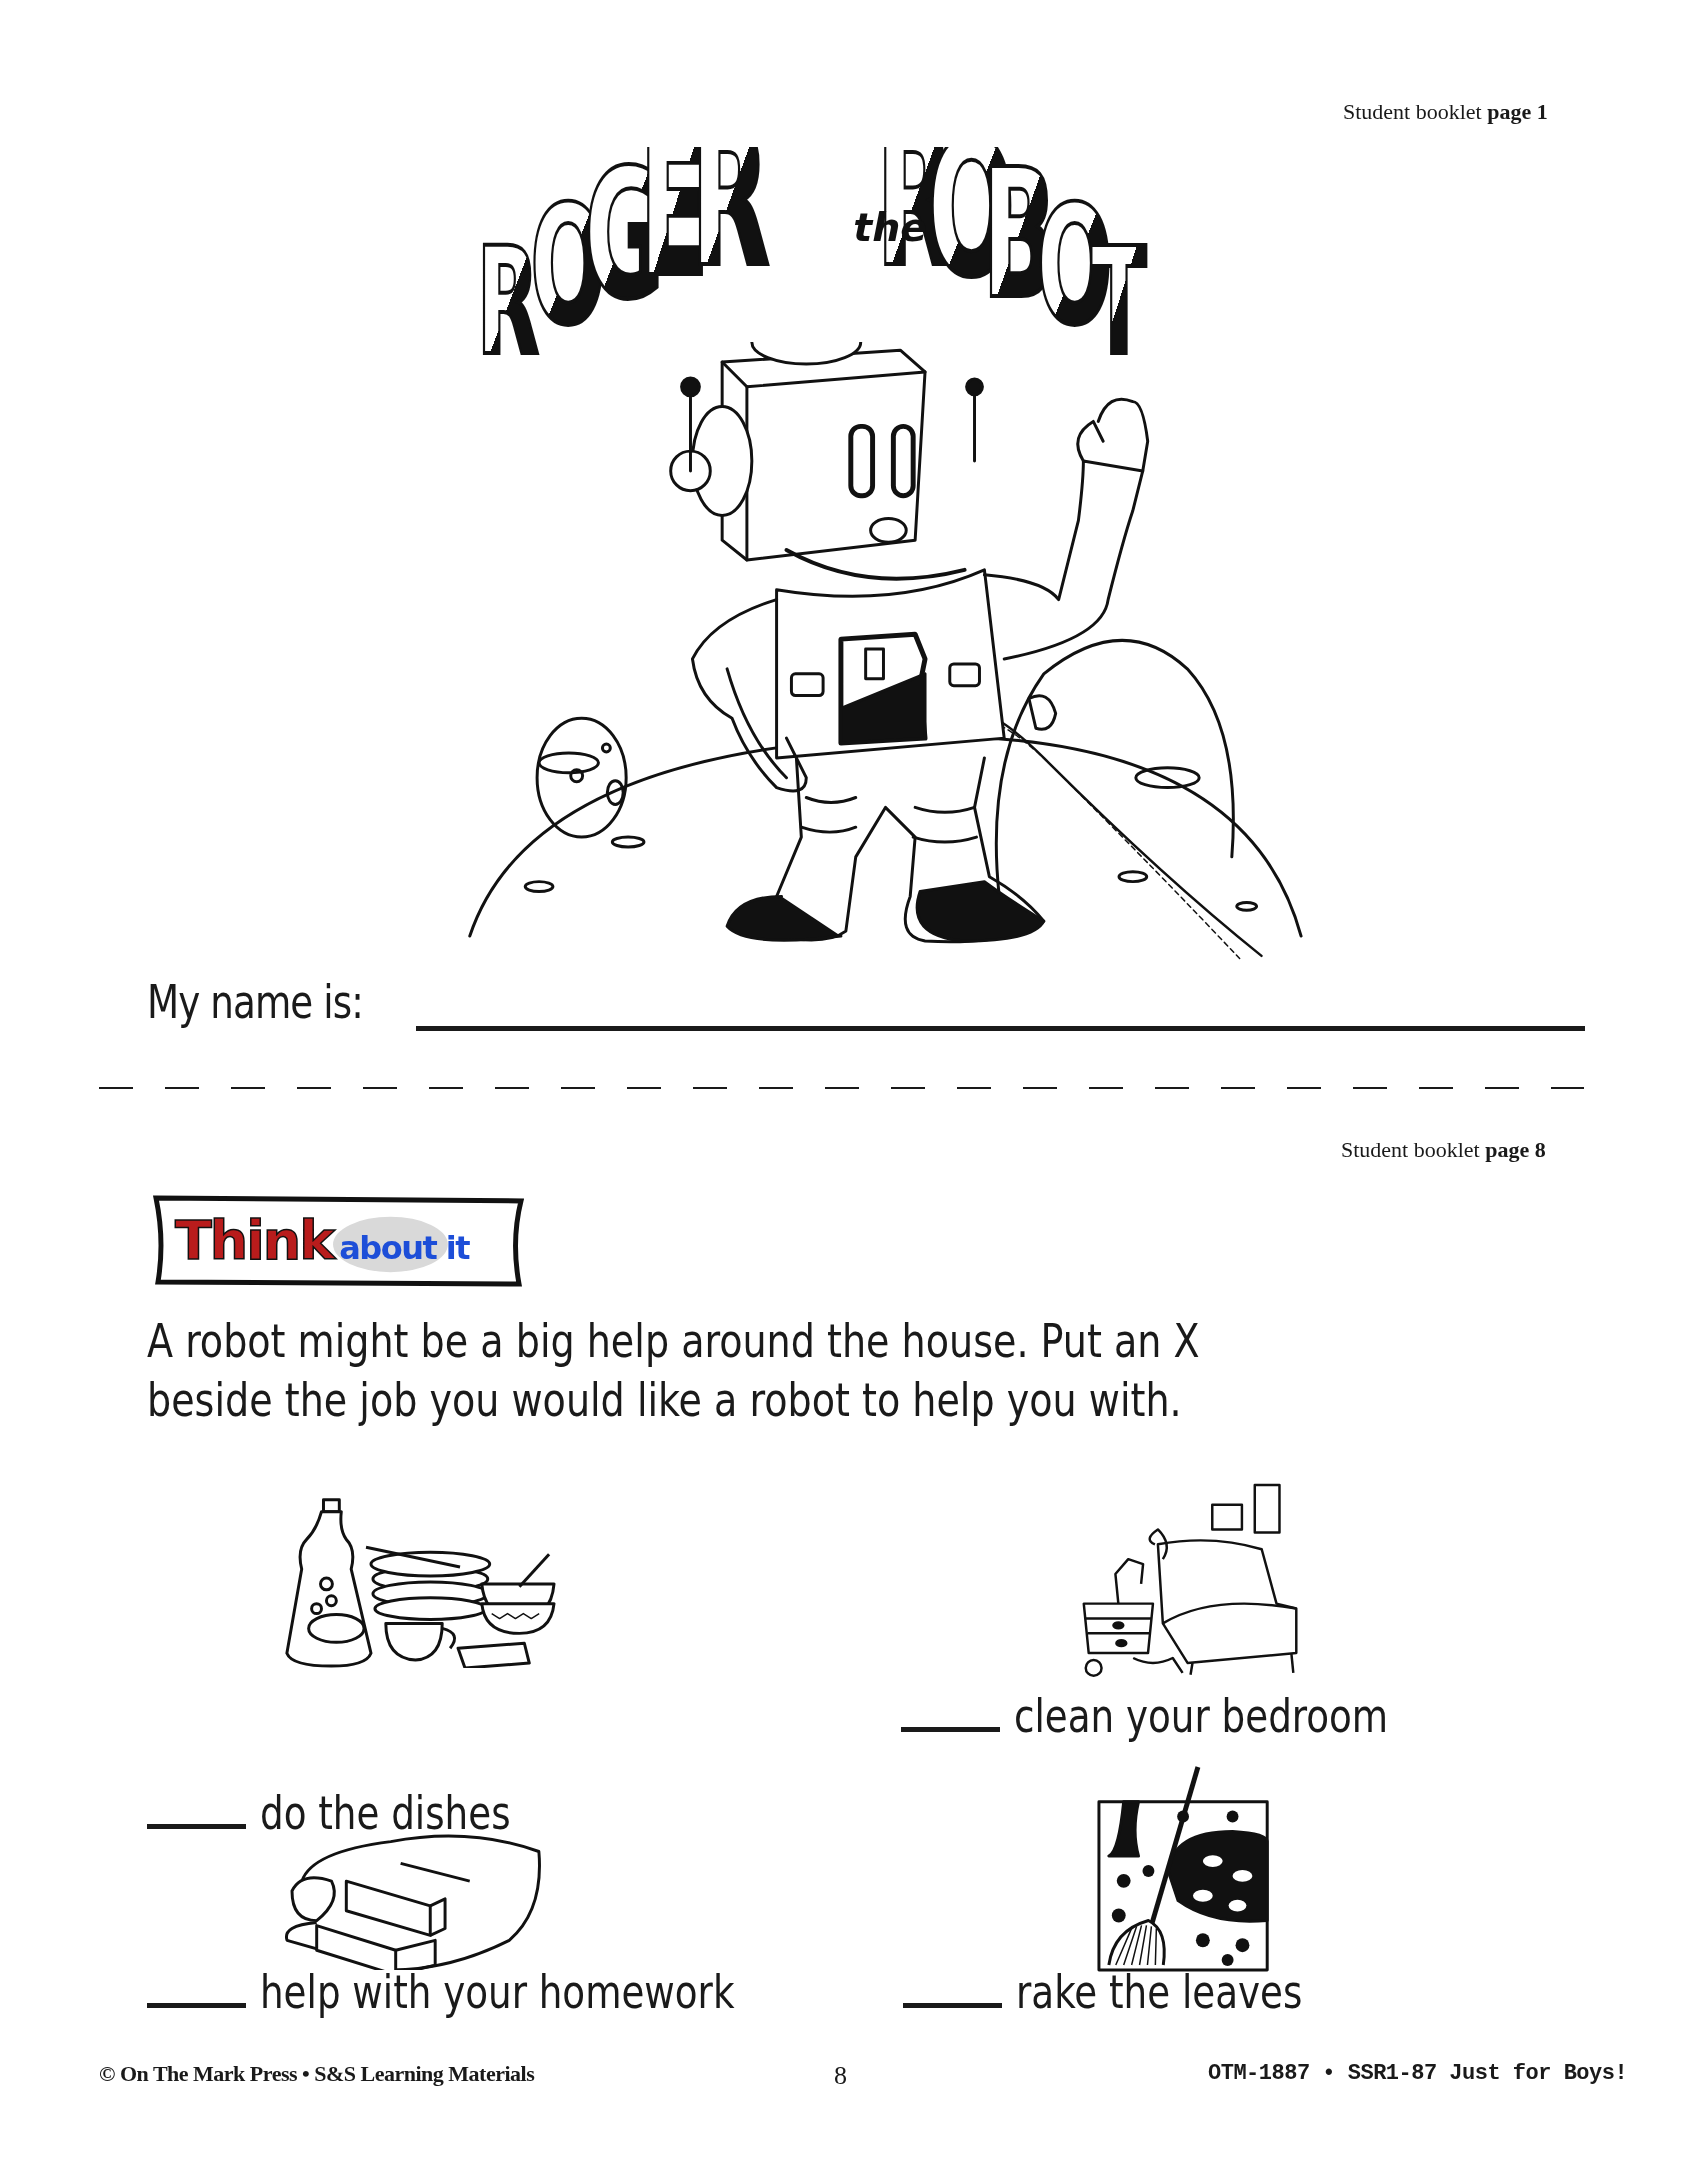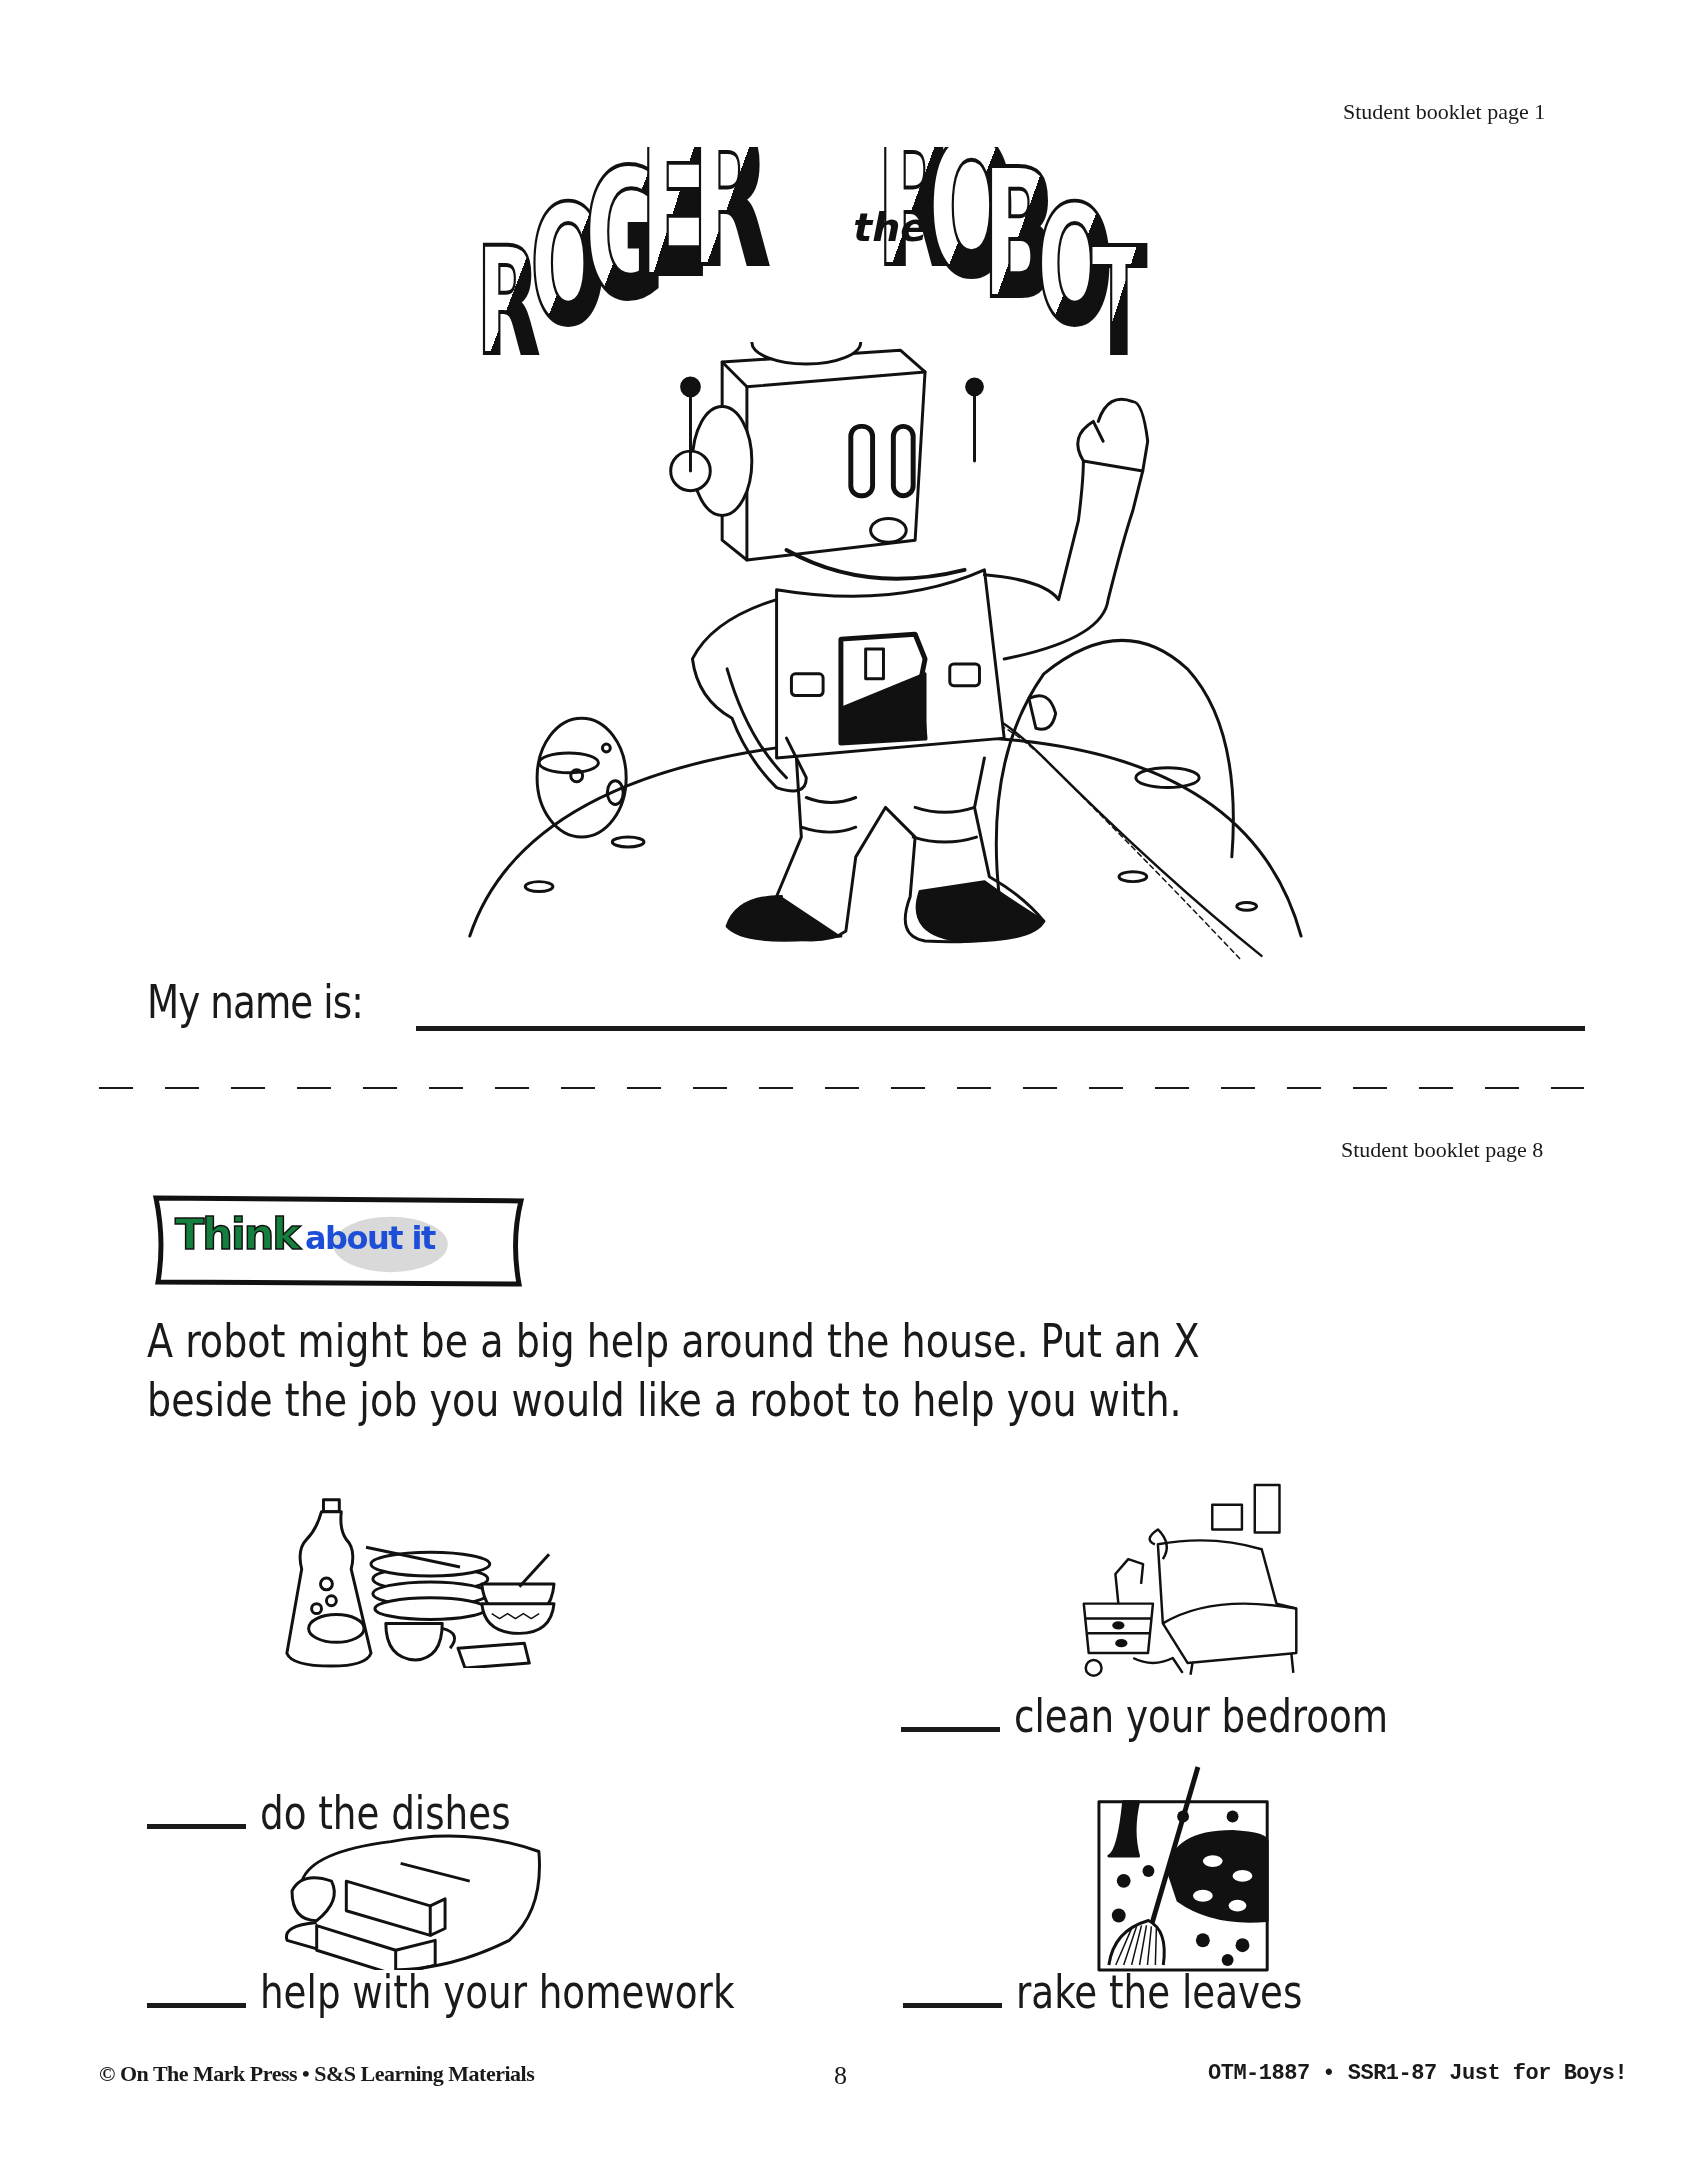--- a/index.html
+++ b/index.html
@@ -1,21 +1,21 @@
 <!DOCTYPE html>
 <html><head>
 <meta charset="utf-8">
 <style>
   html, body { margin: 0; padding: 0; background: #ffffff; }
   body { width: 1683px; height: 2178px; position: relative; overflow: hidden; color: #1a1a1a; }
   .abs { position: absolute; }
   .serif { font-family: "Liberation Serif", "DejaVu Serif", serif; }
   .hand { font-family: "DejaVu Sans", "Liberation Sans", sans-serif; font-stretch: condensed; }
   .page-label { font-size: 22px; white-space: nowrap; }
-  .page-label b { font-weight: normal; }
+  .page-label b { font-weight: bold; }
   .name-row { left: 147px; top: 975px; width: 1438px; height: 69px; }
   .name-label { font-size: 46px; letter-spacing: -1px; transform: scaleX(0.9); transform-origin: left; display: inline-block; }
   .name-line { position: absolute; left: 269px; right: 0; top: 51px; height: 5px; background: #1a1a1a; }
   .cut-line { left: 99px; top: 1087px; width: 1485px; height: 2px;
     background: repeating-linear-gradient(to right, #1a1a1a 0 34px, transparent 34px 66px); }
   .think-box { left: 153px; top: 1195px; width: 371px; height: 92px; }
   .instr { left: 147px; top: 1312px; width: 1337px; font-size: 46px; line-height: 59px; }
   .instr span { display: block; transform: scaleX(0.92); transform-origin: left; white-space: nowrap; }
   .job { white-space: nowrap; }
   .job .blank { display: inline-block; width: 99px; height: 5px; background: #1a1a1a; vertical-align: baseline; margin-right: 14px; }
@@ -126,21 +126,21 @@
 <div class="abs serif page-label" style="left:1341px; top:1137px;">
   <span>Student booklet </span><b>page 8</b>
 </div>
 
 <div class="abs think-box">
   <svg width="371" height="92" viewBox="0 0 375 93">
     <path d="M3 3 L372 6 Q362 46 370 90 L5 88 Q12 46 3 3 Z" fill="#fff" stroke="#111" stroke-width="5"></path>
     <ellipse cx="240" cy="50" rx="58" ry="28" fill="#d9d9d9"></ellipse>
   </svg>
   <div class="abs" style="left:22px; top:14px; white-space:nowrap;">
-    <span style="font-family:'DejaVu Sans',sans-serif; font-weight:bold; font-size:43px; letter-spacing:-2px; -webkit-text-stroke:1.5px #111; color:#15803d;">Think</span>
+    <span style="font-family:'DejaVu Sans',sans-serif; font-weight:bold; font-size:54px; letter-spacing:-2px; -webkit-text-stroke:1.5px #111; color:#b91c1c;">Think</span>
     <span style="font-family:'DejaVu Sans',sans-serif; font-weight:bold; font-size:32px; letter-spacing:-1.5px; color:#1d4ed8; margin-left:2px;">about it</span>
   </div>
 </div>
 
 <div class="abs hand instr">
   <span>A robot might be a big help around the house. Put an X</span>
   <span>beside the job you would like a robot to help you with.</span>
 </div>
 
 <div class="abs" style="left:272px; top:1480px; width:287px; height:188px;">

